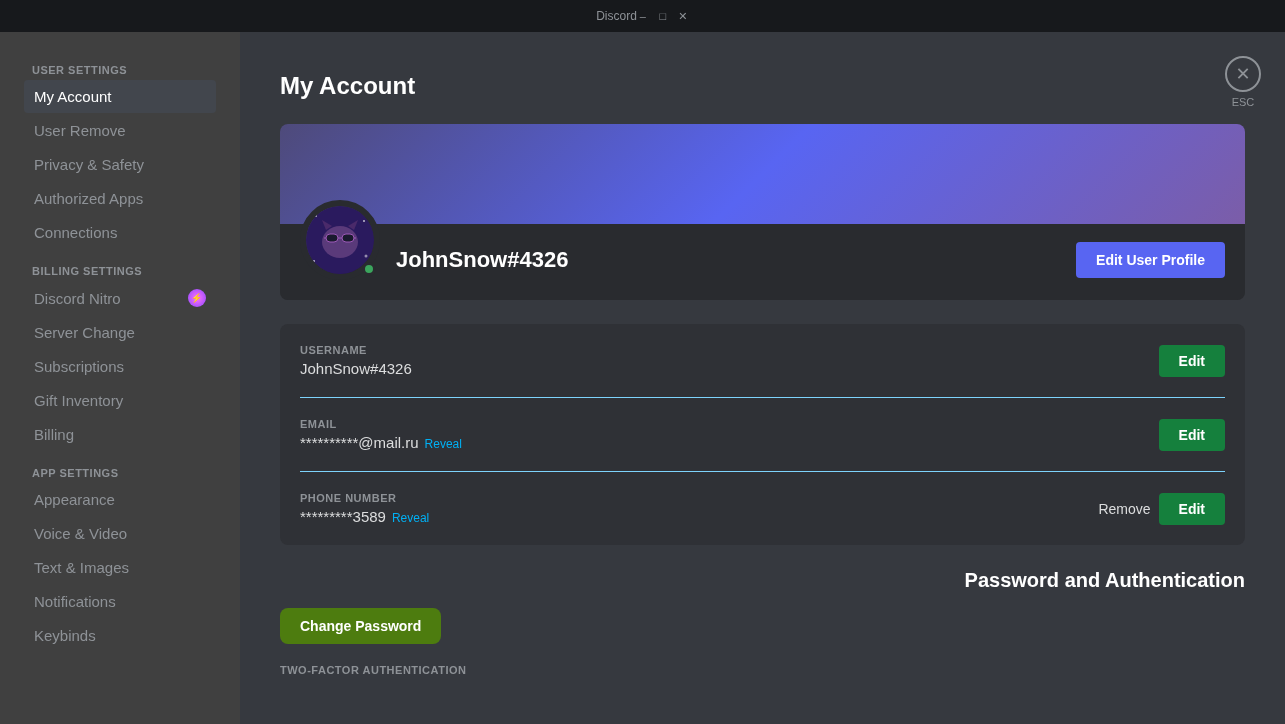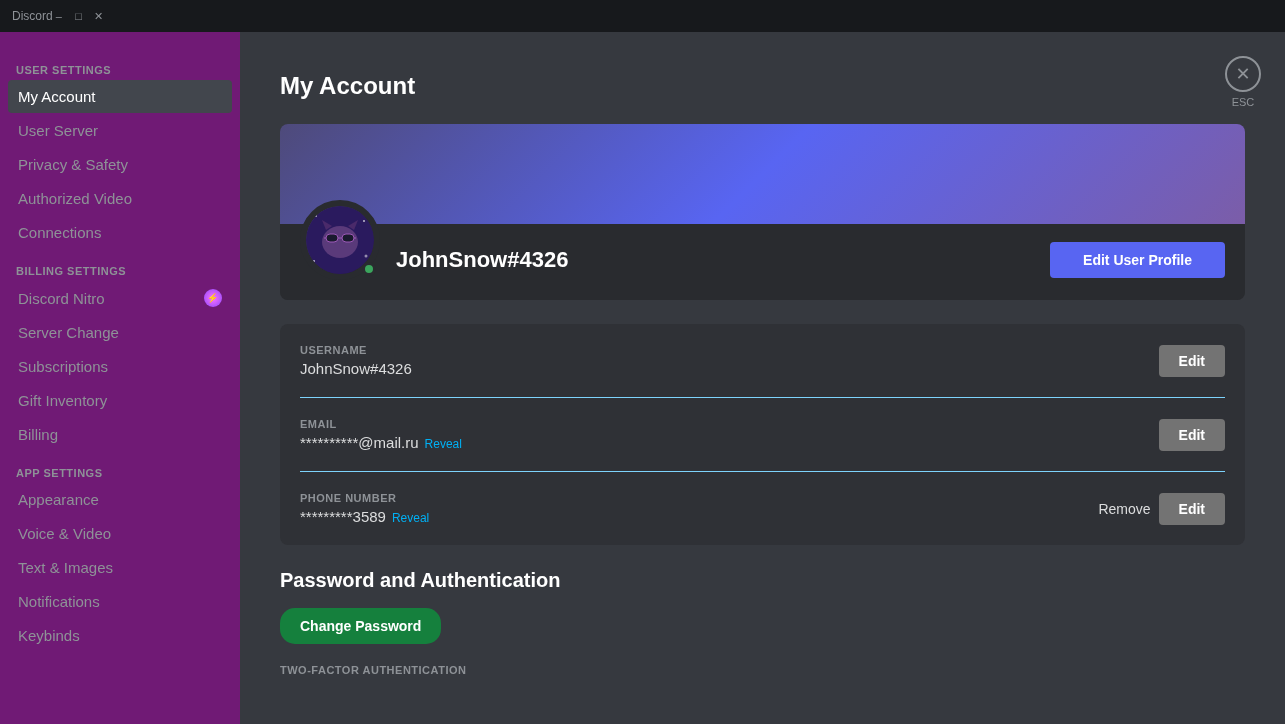--- a/index.html
+++ b/index.html
@@ -13,21 +13,21 @@
       display: flex;
       flex-direction: column;
     }
 
     
     .titlebar {
       height: 32px;
       background: #17191c;
       display: flex;
       align-items: center;
-      justify-content: flex-start;
+      justify-content: center;
       padding: 0 12px;
       flex-shrink: 0;
       -webkit-app-region: drag;
     }
     .titlebar-title {
       font-size: 12px;
       color: #8e9297;
     }
     .titlebar-controls {
       display: flex;
@@ -47,22 +47,22 @@
     
     .app-body {
       display: flex;
       flex: 1;
       overflow: hidden;
     }
 
     
     .sidebar {
       width: 240px;
-      background: #701a75;
-      padding: 16px 8px;
+      background: #404040;
+      padding: 16px 24px;
       overflow-y: auto;
       flex-shrink: 0;
     }
     .sidebar-section-label {
       font-size: 11px;
       font-weight: 700;
       color: #8e9297;
       text-transform: uppercase;
       letter-spacing: 0.5px;
       padding: 8px 8px 4px 8px;
@@ -171,21 +171,21 @@
       font-size: 22px;
       font-weight: 700;
       color: #ffffff;
       flex: 1;
     }
     .edit-profile-btn {
       background: #5865f2;
       color: #ffffff;
       border: none;
       border-radius: 4px;
-      padding: 10px 33px;
+      padding: 10px 20px;
       font-size: 14px;
       font-weight: 600;
       cursor: pointer;
       margin-left: auto;
     }
 
     
     .account-section {
       background: #2f3136;
       border-radius: 8px;
@@ -226,42 +226,43 @@
       display: flex;
       gap: 8px;
       align-items: center;
     }
     .remove-link {
       color: #dcddde;
       font-size: 14px;
       cursor: pointer;
     }
     .edit-btn {
-      background: #737373;
+      background: #15803d;
       color: #ffffff;
       border: none;
       border-radius: 4px;
       padding: 8px 20px;
       font-size: 14px;
       font-weight: 600;
       cursor: pointer;
     }
 
     
     .section-title {
       font-size: 20px;
       font-weight: 700;
       color: #ffffff;
       margin-bottom: 16px;
+      text-align: right;
     }
     .change-password-btn {
-      background: #15803d;
+      background: #4d7c0f;
       color: #ffffff;
       border: none;
-      border-radius: 15px;
+      border-radius: 8px;
       padding: 10px 20px;
       font-size: 14px;
       font-weight: 600;
       cursor: pointer;
     }
 
     .two-fa-label {
       font-size: 11px;
       font-weight: 700;
       color: #8e9297;
@@ -319,27 +320,27 @@
 <div class="app-body">
 
   <nav class="sidebar">
 
     <div class="sidebar-section-label">User Settings</div>
 
     <div class="sidebar-item active">
       <span class="sidebar-item-text">My Account</span>
     </div>
     <div class="sidebar-item">
-      <span class="sidebar-item-text">User Server</span>
+      <span class="sidebar-item-text">User Remove</span>
     </div>
     <div class="sidebar-item">
       <span class="sidebar-item-text">Privacy &amp; Safety</span>
     </div>
     <div class="sidebar-item">
-      <span class="sidebar-item-text">Authorized Video</span>
+      <span class="sidebar-item-text">Authorized Apps</span>
     </div>
     <div class="sidebar-item">
       <span class="sidebar-item-text">Connections</span>
     </div>
 
     <div class="sidebar-section-label">Billing Settings</div>
 
     <div class="sidebar-item">
       <span class="sidebar-item-text">Discord Nitro</span>
       <span class="nitro-icon">⚡</span>

